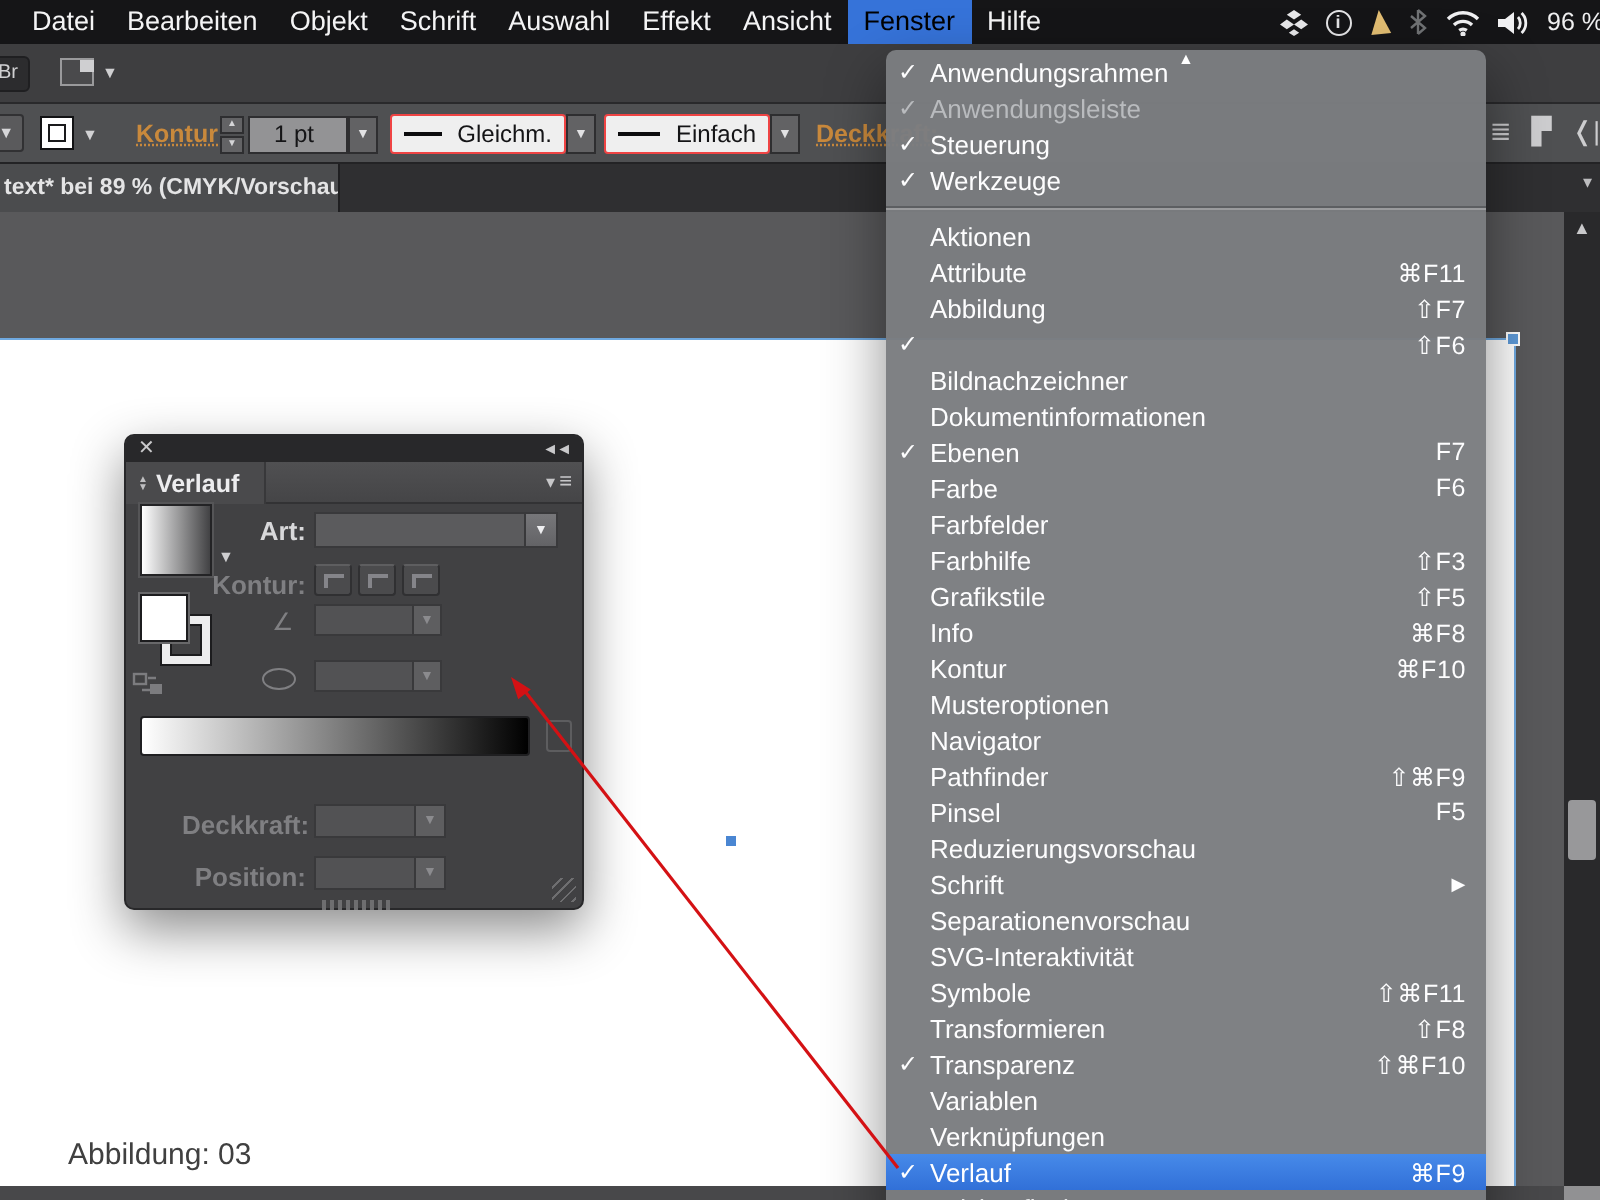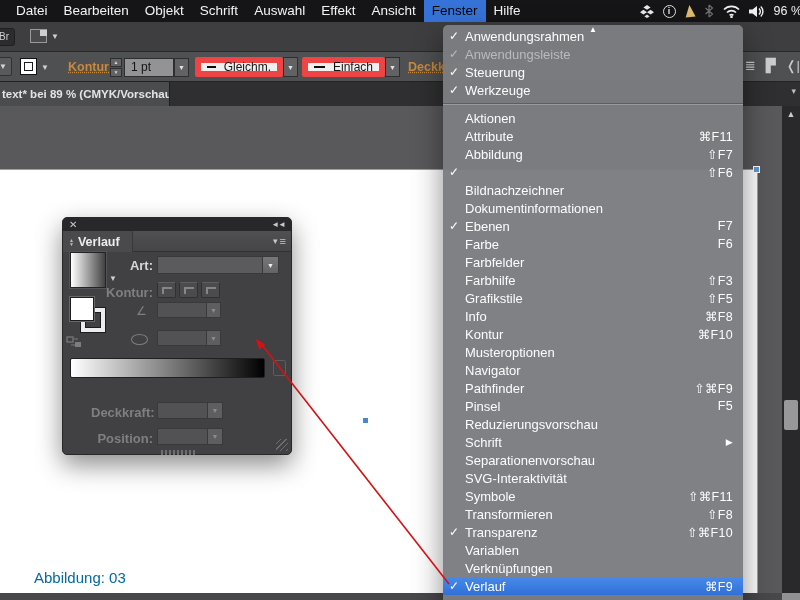--- a/index.html
+++ b/index.html
@@ -43,24 +43,24 @@
   .fill-proxy-caret { position:absolute; left:41px; top:11px; color:#d2d2d4; font-size:8px; }
   .cb-label { position:absolute; top:8px; font-size:12.5px; font-weight:bold; color:#c9893c;
               text-decoration:underline dotted; }
   .lbl-kontur-cb { left:68px; }
   .lbl-deckkr-cb { left:408px; }
   .stepper { position:absolute; left:110px; top:6px; width:12px; height:19px; display:flex;
              flex-direction:column; gap:1px; }
   .stepper span { flex:1; background:#636365; border:1px solid #2e2e30; color:#d5d5d7; font-size:5px;
                   line-height:7px; text-align:center; }
   .pt-field { position:absolute; left:124px; top:6px; width:50px; height:19px; background:#939395;
-              border:1px solid #2e2e30; color:#151517; font-size:12px; line-height:17px; padding-left:6px; }
+              border:1px solid #2e2e30; color:#151517; font-size:12px; line-height:17px; padding-left:12px; }
   .pt-caret { position:absolute; left:174px; top:6px; width:15px; height:19px; background:#626264;
               border:1px solid #2e2e30; color:#e2e2e4; font-size:7px; text-align:center; line-height:18px; }
-  .combo { position:absolute; top:5px; height:20px; background:#efefef; border:6px solid #ef4444;
+  .combo { position:absolute; top:5px; height:20px; background:#efefef; border:1px solid #ef4444;
            border-radius:2px; display:flex; align-items:center; padding:0 6px; gap:8px; }
   .combo .line { width:46px; height:2px; background:#0c0c0e; }
   .combo .cv { font-size:12px; color:#141416; white-space:nowrap; }
   .combo-caret { position:absolute; top:5px; width:15px; height:20px; background:#626264;
                  border:1px solid #2e2e30; color:#e2e2e4; font-size:7px; text-align:center; line-height:19px; }
   .cb-right-icons { position:absolute; right:0; top:6px; display:flex; gap:10px; color:#cdcdcf;
                     font-size:13px; }
 
   
   .tabbar { position:absolute; left:0; top:82px; width:800px; height:24px; background:#2f2f31; z-index:1; }
@@ -161,21 +161,21 @@
   .wm-row.hl { background:linear-gradient(#478ae9,#3170d8); color:#ffffff; }
   .wm-check { width:16px; font-size:12px; flex:none; }
   .wm-label { flex:1; overflow:hidden; }
   .wm-shortcut { margin-left:auto; font-size:12.5px; letter-spacing:.3px; }
   .wm-shortcut.sub { font-size:9px; }
   .wm-sep { height:10px; position:relative; }
   .wm-sep:before { content:""; position:absolute; left:0; right:0; top:4px; height:1px; background:#5c5e61; }
   .wm-sep:after { content:""; position:absolute; left:0; right:0; top:5px; height:1px; background:rgba(255,255,255,.25); }
 
   
-  .fig-label { position:absolute; left:34px; top:569px; color:#0369a1; font-size:15px; z-index:6; }
+  .fig-label { position:absolute; left:34px; top:569px; color:#404040; font-size:15px; z-index:6; }
   .arrow-svg { position:absolute; left:0; top:0; z-index:40; pointer-events:none; }
 </style>
 </head>
 <body>
 
 <div id="stage">
 
   <div class="menubar">
     <div class="mb-items">
         <span class="mb-item">Datei</span>

